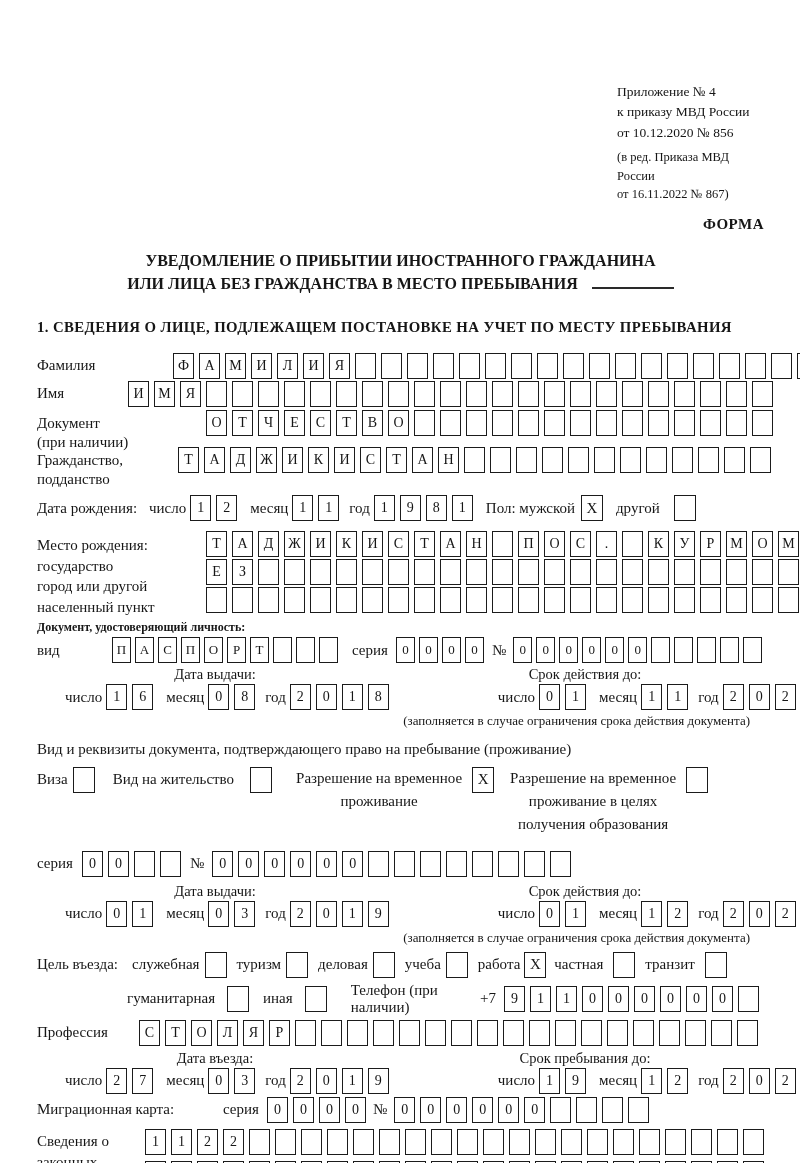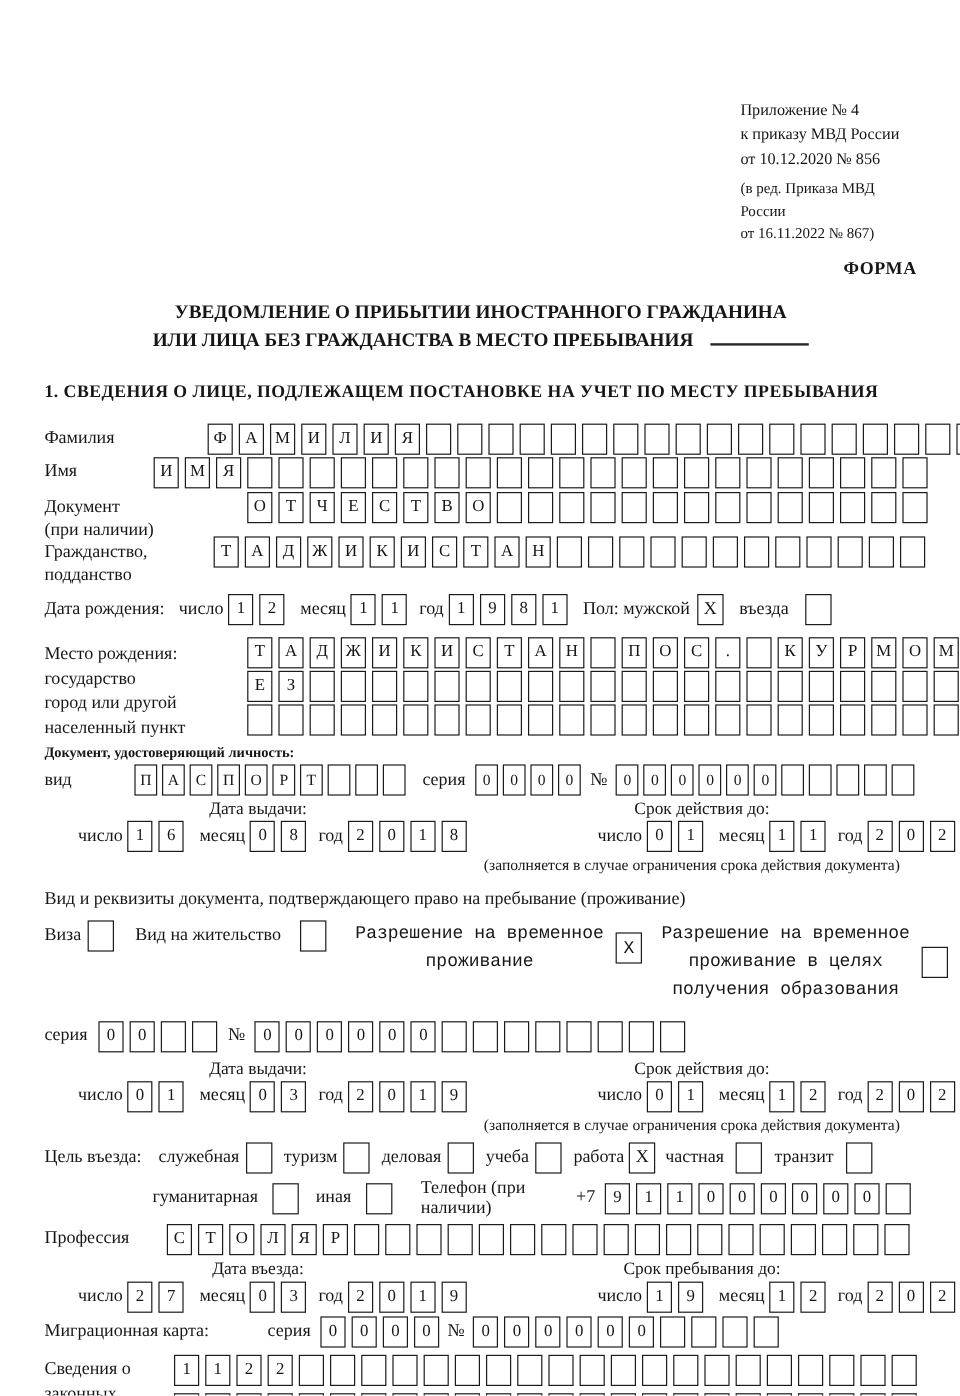--- a/index.html
+++ b/index.html
@@ -35,21 +35,21 @@
   .hdr-row{display:flex;font-size:14.5px;}
   .hdr-left{flex:0 0 300px;margin-left:28px;text-align:center;}
   .hdr-right{flex:0 0 320px;margin-left:60px;text-align:center;}
   .note-right{text-align:right;font-size:13px;padding-right:14px;margin-top:3px;}
 
   .centered-bold{text-align:left;font-weight:bold;font-size:12px;margin-top:3px;}
   .intro{font-size:15px;line-height:1.7;margin-top:8px;}
 
   .opt{display:inline-flex;align-items:center;flex:0 0 auto;}
   .opt .checkbox{margin-left:5px;}
-  .optblock{display:flex;align-items:center;flex:0 0 auto;font-family:Liberation Mono, monospace;}
+  .optblock{display:flex;align-items:flex-start;flex:0 0 auto;}
   .optblock .txt{text-align:center;line-height:1.55;}
   .optblock .checkbox{margin-left:10px;}
 
   .col{display:flex;flex-direction:column;}
   .mt2{margin-top:2px;} .mt3{margin-top:3px;} .mt4{margin-top:4px;} .mt6{margin-top:6px;}
   .mt8{margin-top:6px;} .mt10{margin-top:10px;} .mt14{margin-top:14px;} .mt17{margin-top:17px;gap:45px;}
 </style>
 </head>
 <body>
 
@@ -216,21 +216,21 @@
       <span class="dlbl">год</span>
       <span class="cells">
           <span class="cell">1</span>
           <span class="cell">9</span>
           <span class="cell">8</span>
           <span class="cell">1</span>
         </span>
     </div>
     <div style="margin-left:8px">Пол: мужской</div>
     <span class="checkbox" style="margin-left:6px">X</span>
-    <div style="margin-left:13px">въезда</div>
+    <div style="margin-left:13px">другой</div>
     <span class="checkbox" style="margin-left:14px"></span>
   </div>
 
   <div class="row mt10">
     <div class="lbl2" style="flex:0 0 169px;line-height:20.5px">
       <div>Место рождения:</div>
       <div>государство</div>
       <div>город или другой</div>
       <div>населенный пункт</div>
     </div>

